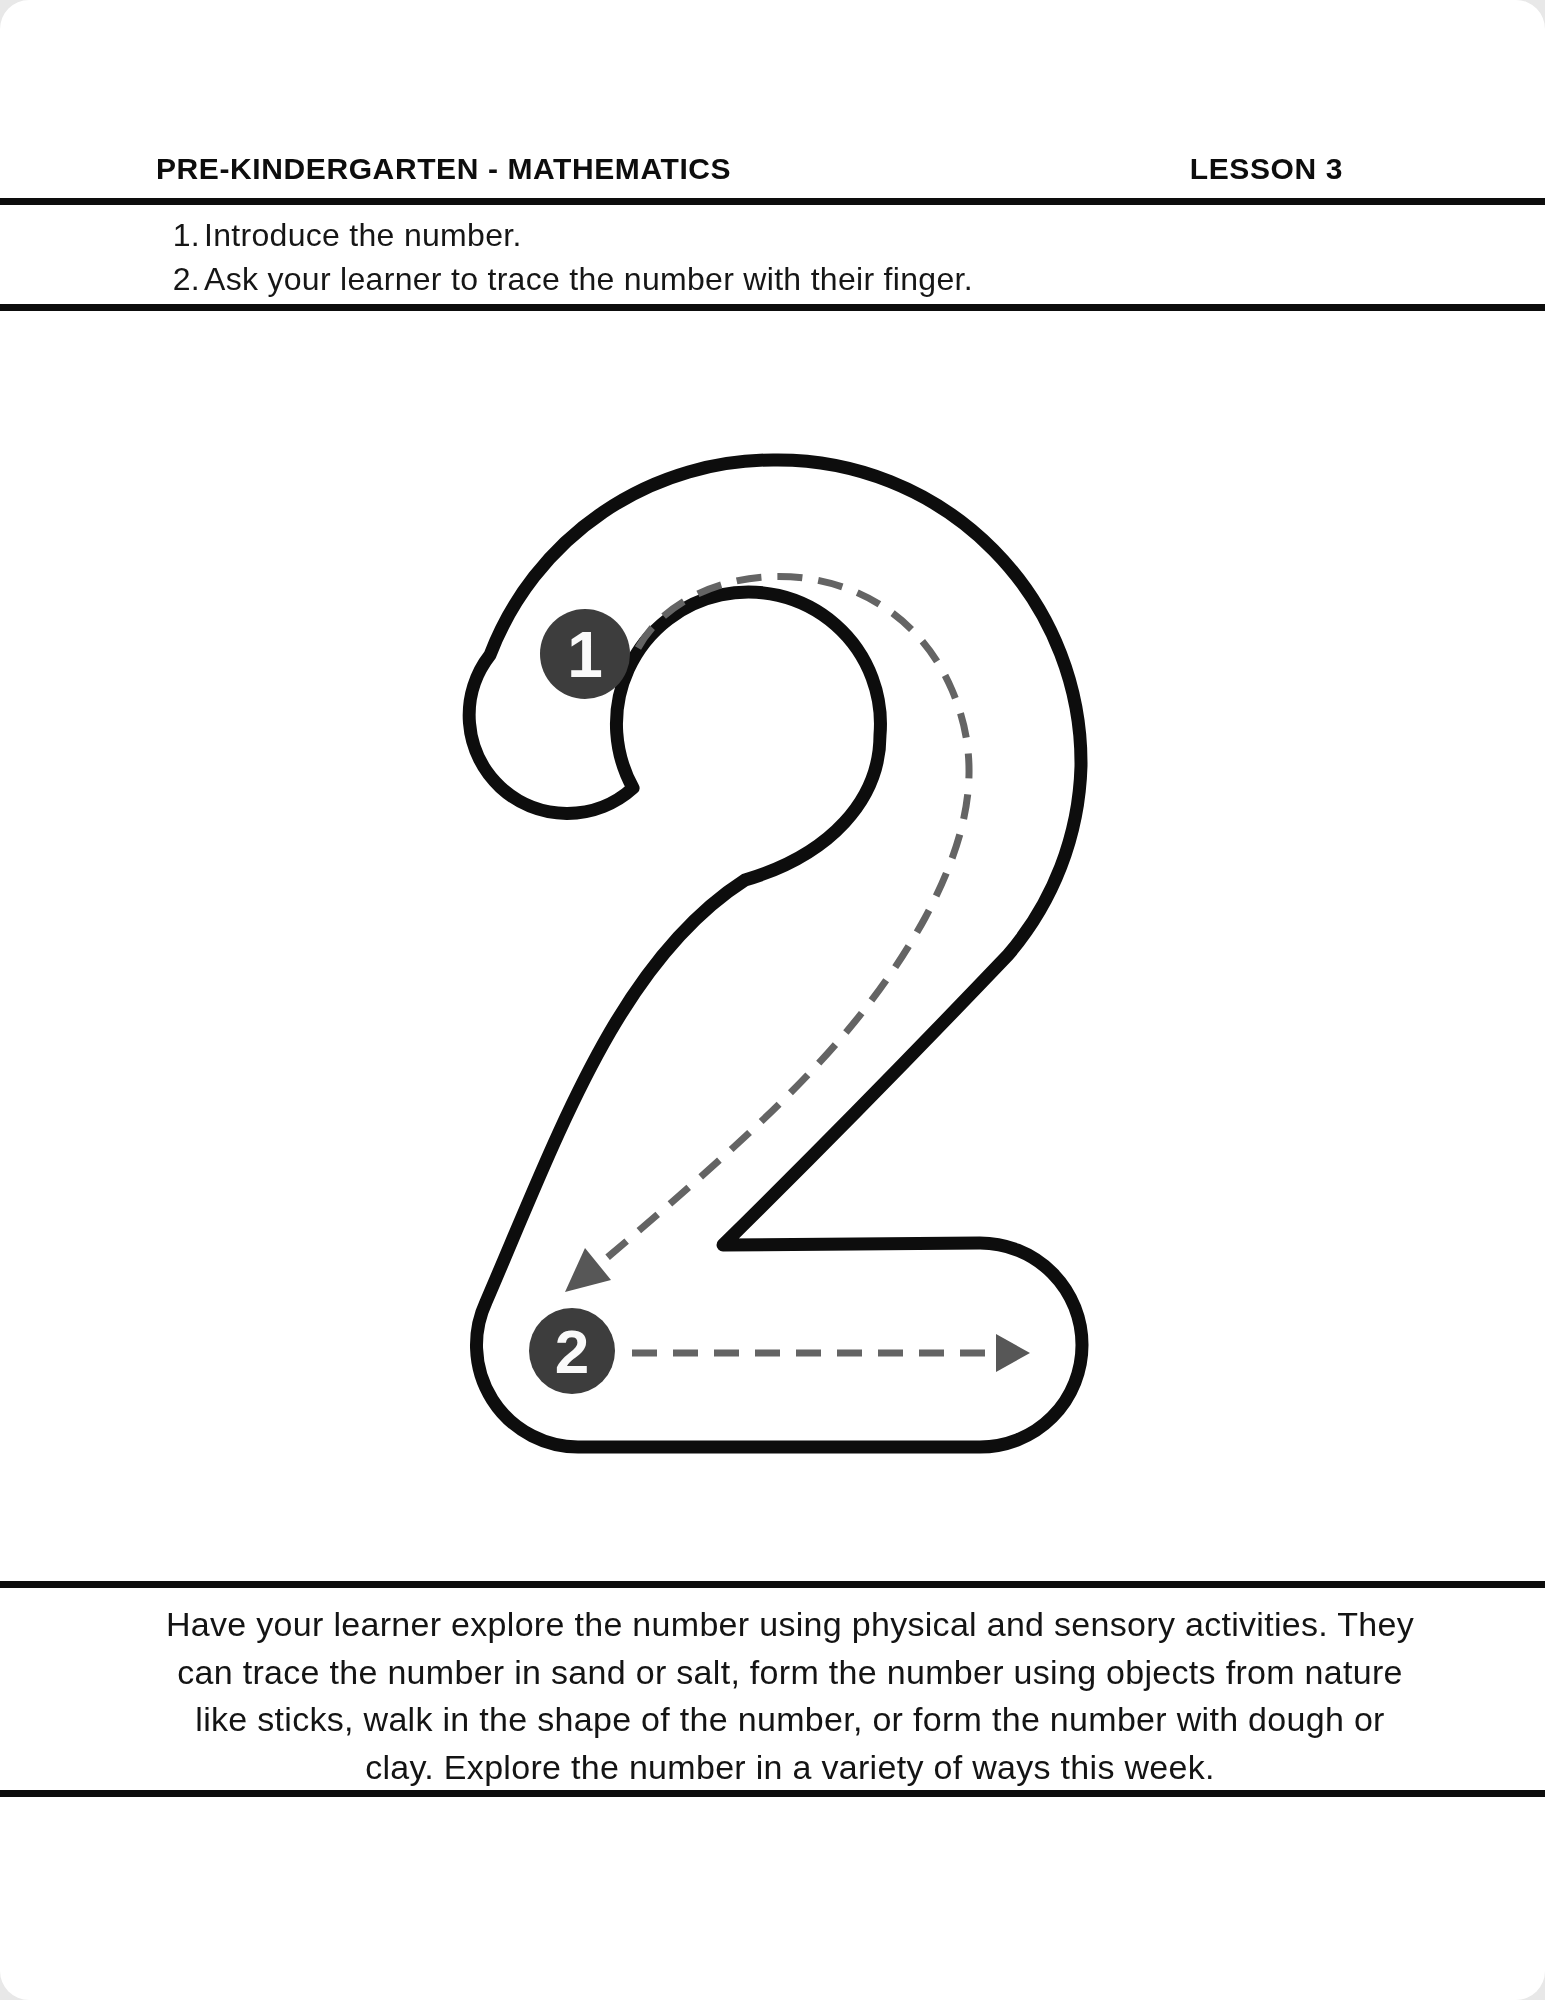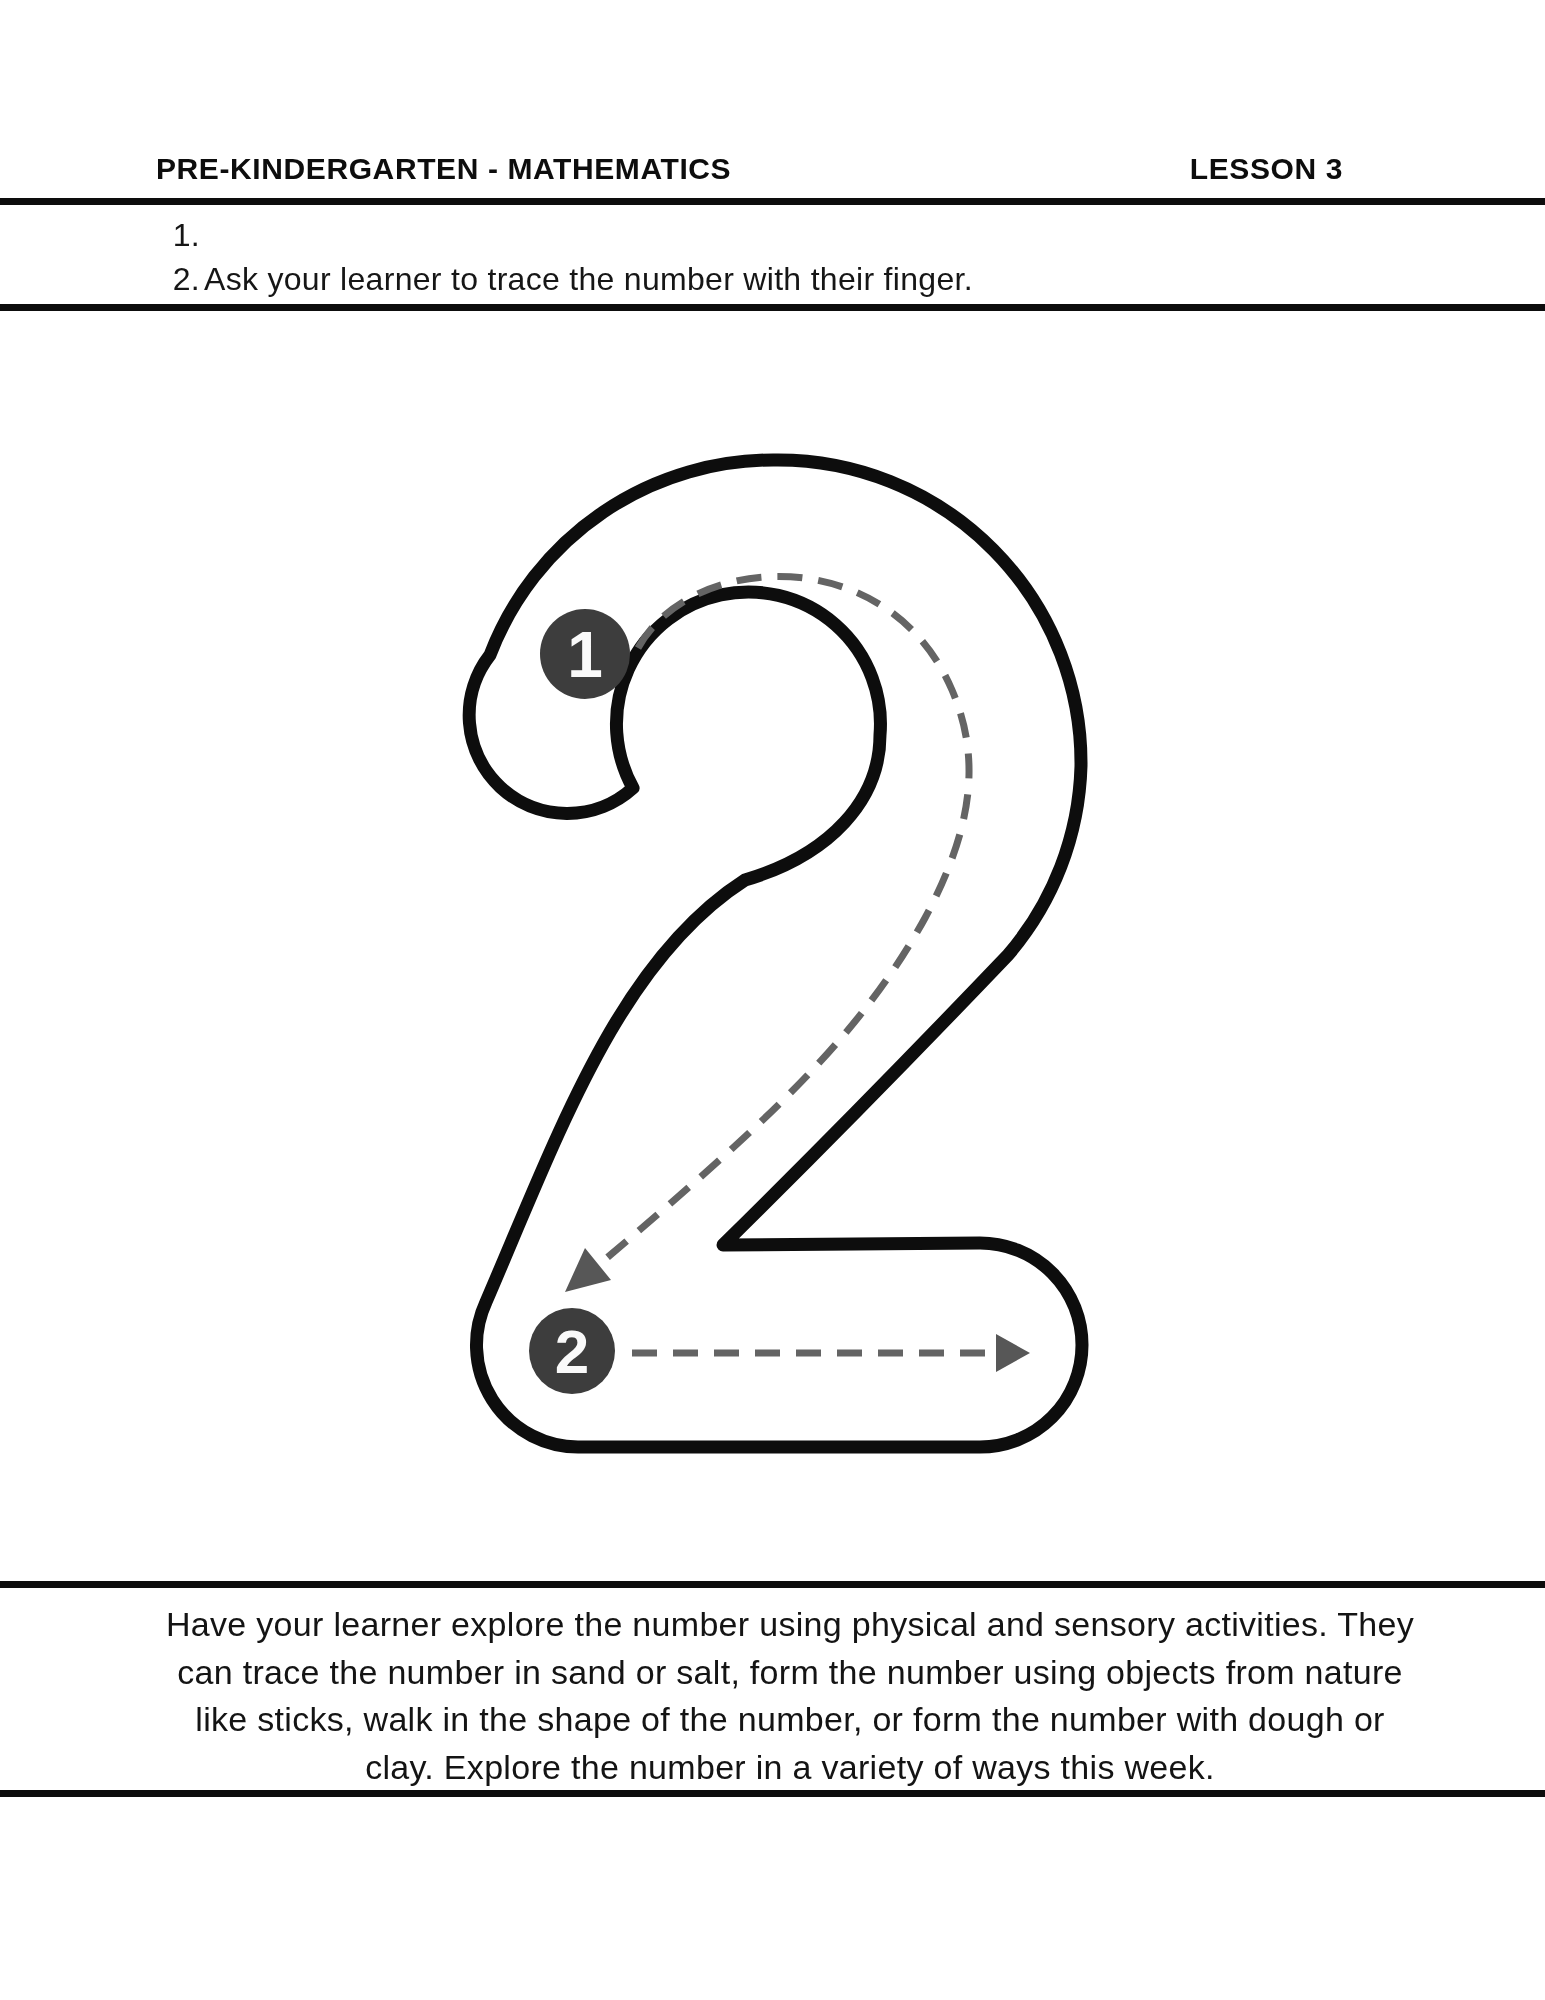--- a/index.html
+++ b/index.html
@@ -4,20 +4,21 @@
 <style>
   html,body{margin:0;padding:0;background:#e8e8e8;}
   .page{
     position:relative;
     width:1545px;height:2000px;
     background:#ffffff;
     margin:0 auto;
     overflow:hidden;
     font-family:"Liberation Sans", sans-serif;
     color:#111;
+    border-radius:29px;
   }
   
   .header-row{position:absolute;top:152px;left:0;right:0;height:40px;}
   .doc-title{
     position:absolute;left:156px;top:0;
     font-size:30px;font-weight:bold;letter-spacing:.6px;color:#0d0d0d;
     white-space:nowrap;
   }
   .lesson-label{
     position:absolute;right:202px;top:0;
@@ -58,20 +59,21 @@
   <div class="header-row">
     <div class="doc-title">PRE-KINDERGARTEN - MATHEMATICS</div>
     <div class="lesson-label">LESSON 3</div>
   </div>
 
   <div class="rule rule-1"></div>
 
   <div class="instructions">
     <div class="instr-item">
       <span class="instr-marker">1.</span>
+      <span class="instr-text">Introduce the number.</span>
     </div>
     <div class="instr-item">
       <span class="instr-marker">2.</span>
       <span class="instr-text">Ask your learner to trace the number with their finger.</span>
     </div>
   </div>
 
   <div class="rule rule-2"></div>
 
   <svg class="trace-figure" viewBox="430 420 700 1080" xmlns="http://www.w3.org/2000/svg" aria-hidden="true">

